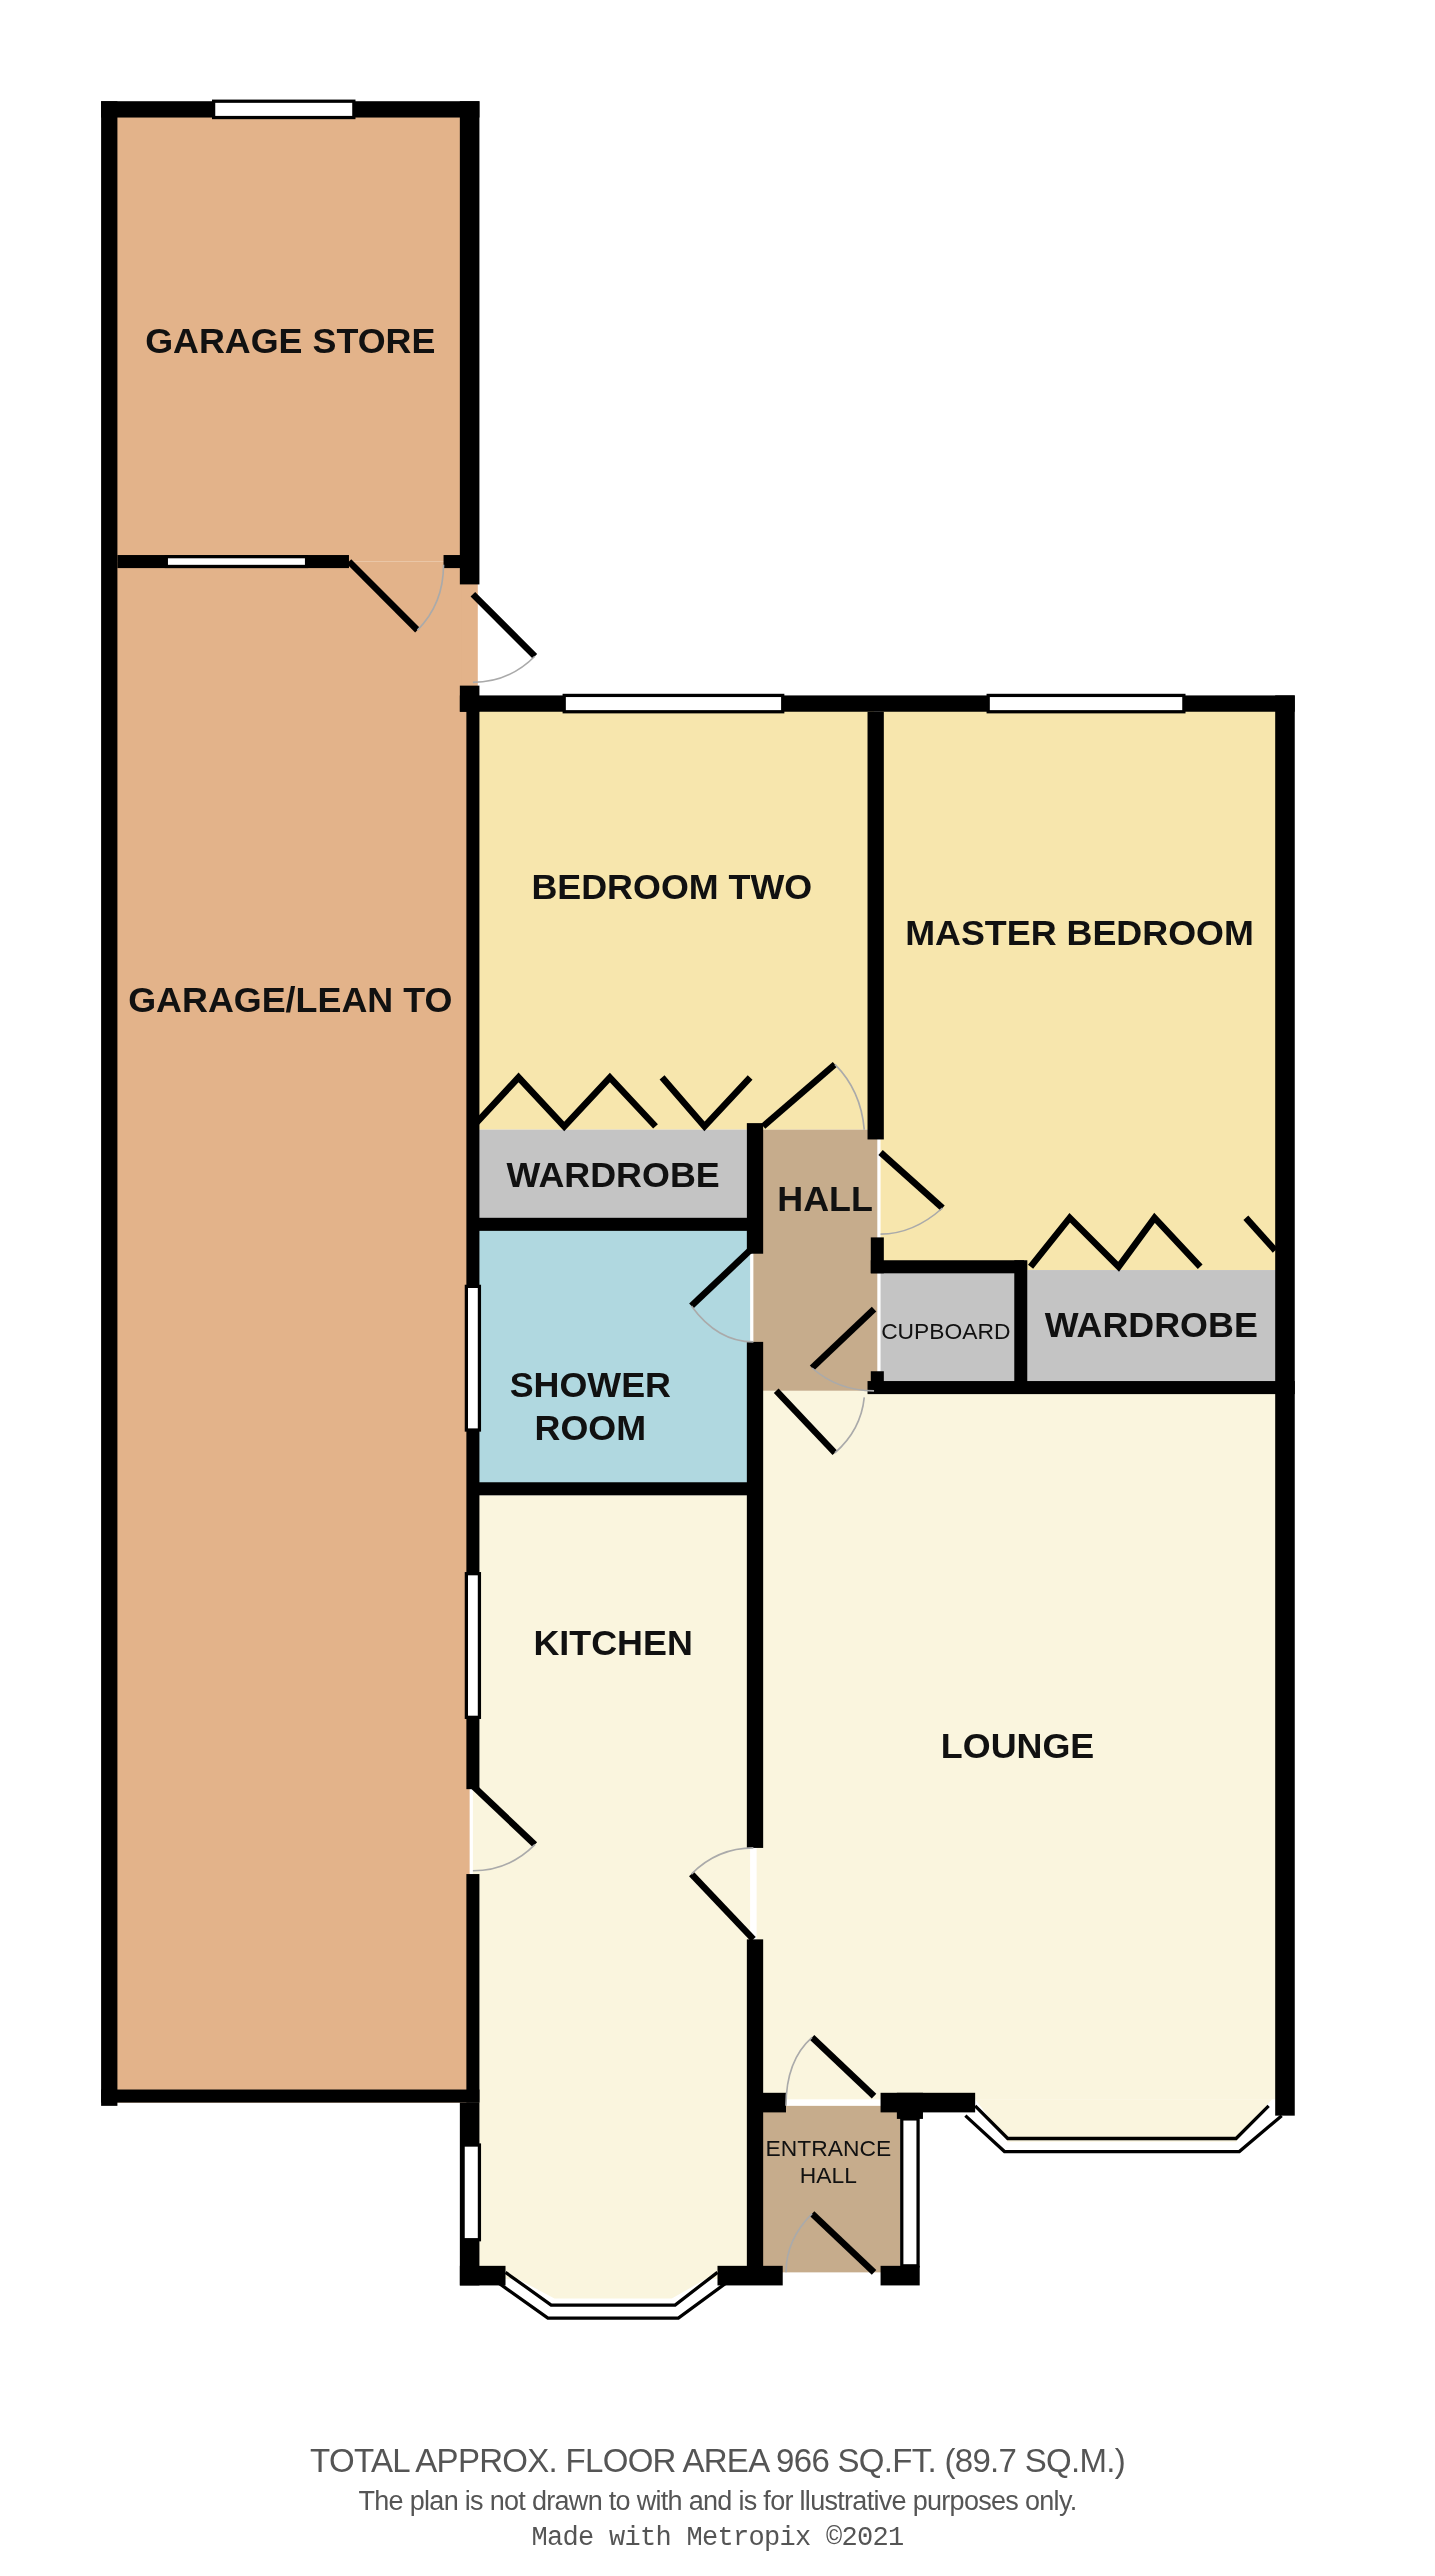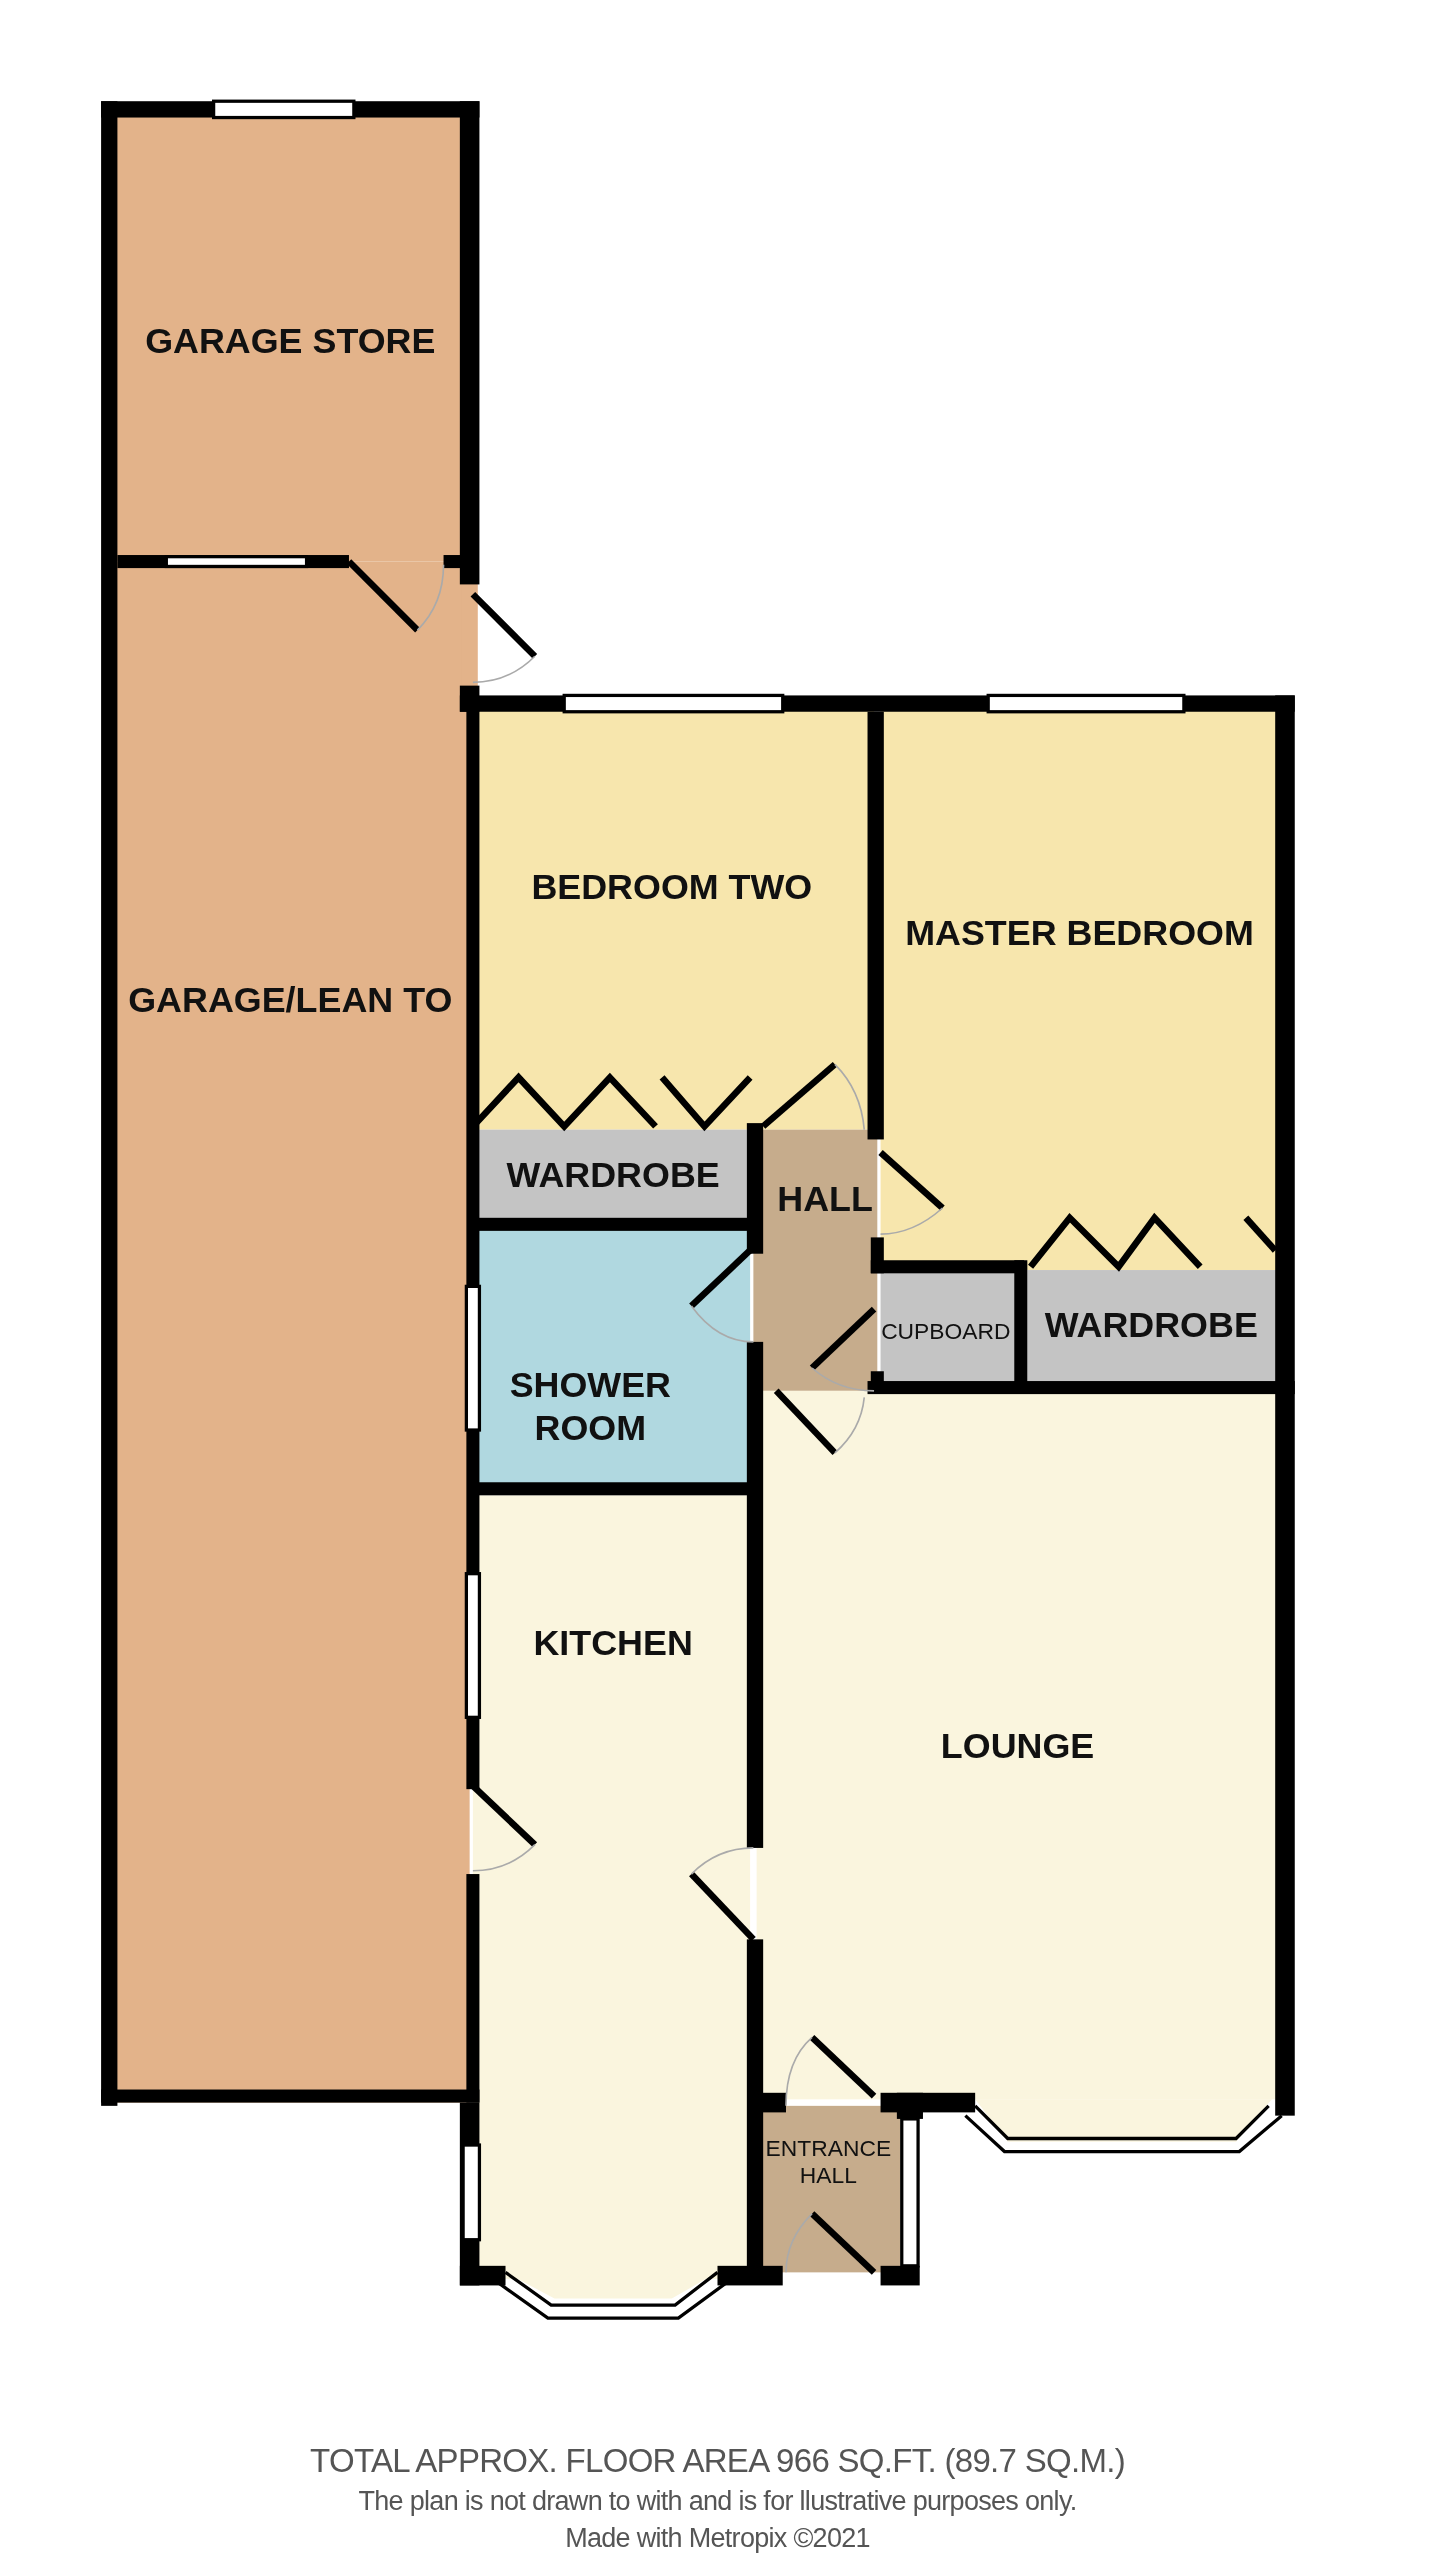--- a/index.html
+++ b/index.html
@@ -3,21 +3,21 @@
 <meta charset="utf-8">
 <style>
   html, body { margin:0; padding:0; background:#ffffff; }
   body { width:1435px; height:2576px; position:relative; overflow:hidden; }
   #plan { position:absolute; left:0; top:0; width:1435px; height:2576px; }
   .room-label { font-family:"Liberation Sans", sans-serif; font-weight:bold; fill:#111; text-anchor:middle; }
   .room-label-narrow { font-family:"Liberation Sans", sans-serif; fill:#111; text-anchor:middle; }
   .footer { position:absolute; left:0; width:1435px; text-align:center; font-family:"Liberation Sans", sans-serif; color:#555; }
   .footer-total { top:2442px; font-size:33px; letter-spacing:-0.7px; }
   .footer-disclaimer { top:2486px; font-size:27px; letter-spacing:-0.7px; }
-  .footer-credit { top:2523px; font-size:27px; letter-spacing:-0.7px; }
+  .footer-credit { top:2523px; font-size:27px; letter-spacing:-0.7px;font-family:Liberation Mono, monospace; }
 </style>
 </head>
 <body>
 
 <svg id="plan" viewBox="0 0 880 1578" preserveAspectRatio="none" xmlns="http://www.w3.org/2000/svg">
 
   <rect x="68" y="68" width="220" height="276" fill="#e3b38a"></rect>
   <rect x="68" y="344" width="220" height="944" fill="#e3b38a"></rect>
   <rect x="283" y="355" width="10" height="72" fill="#e3b38a"></rect>
   <rect x="290" y="432" width="246" height="260" fill="#f7e6ad"></rect>

